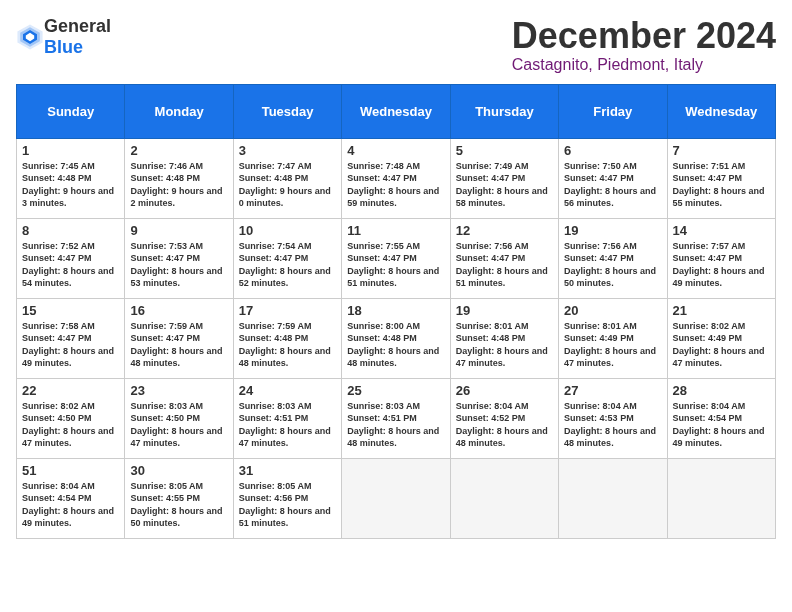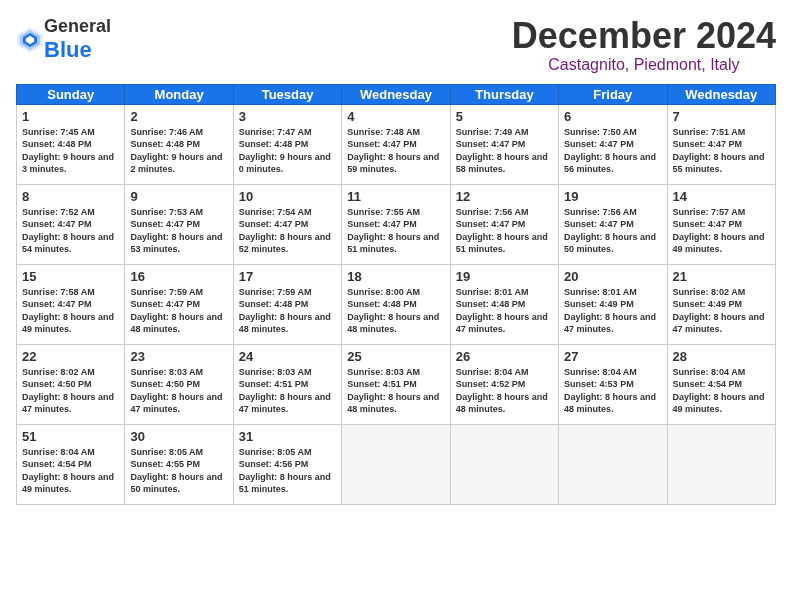--- a/index.html
+++ b/index.html
@@ -19,51 +19,51 @@
     .logo {
       display: flex;
       align-items: center;
     }
     .logo-text-general {
       font-size: 18px;
       font-weight: bold;
       color: #333;
     }
     .logo-text-blue {
-      font-size: 22px;
+      font-size: 18px;
       font-weight: bold;
       color: #1a73e8;
     }
     .logo-icon {
       width: 28px;
       height: 28px;
     }
     .title-block {
-      text-align: center;
+      text-align: left;
     }
     .month-title {
       font-size: 36px;
       font-weight: bold;
       color: #333;
       line-height: 1.1;
     }
     .location {
       font-size: 16px;
       color: #701a75;
     }
     .calendar-table {
       width: 100%;
       border-collapse: collapse;
       table-layout: fixed;
     }
     .calendar-table th {
       background-color: #1a73e8;
       color: white;
       text-align: center;
-      padding: 2px 4px;
+      padding: 19px 4px;
       font-size: 13px;
       font-weight: bold;
       border: 1px solid #1565c0;
     }
     .calendar-table td {
       border: 1px solid #ccc;
       vertical-align: top;
       padding: 4px 5px;
       font-size: 9.5px;
       color: #333;

